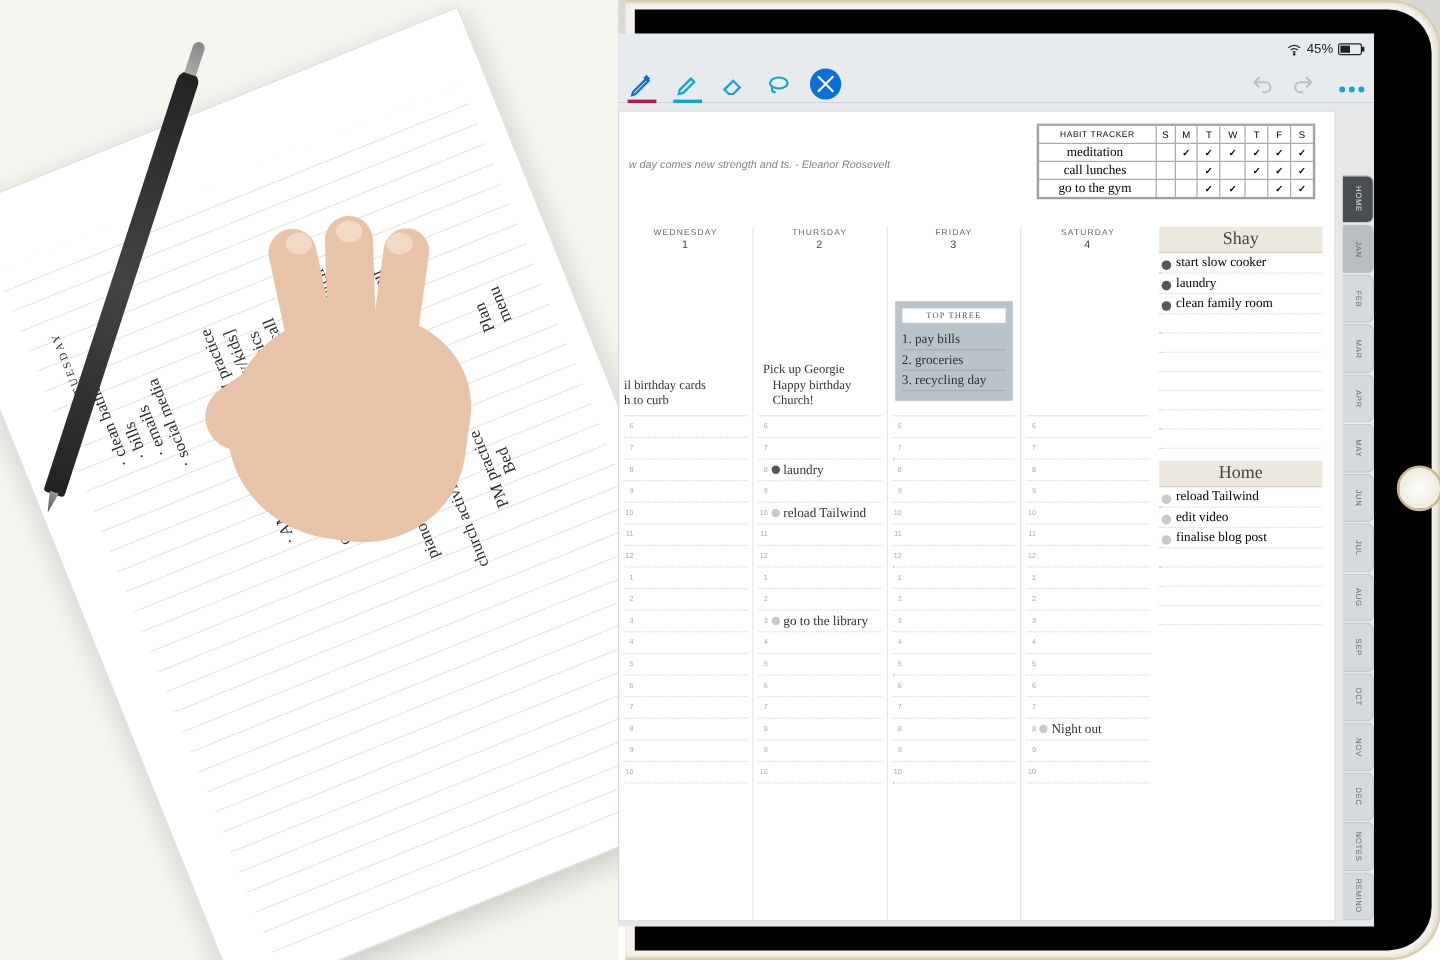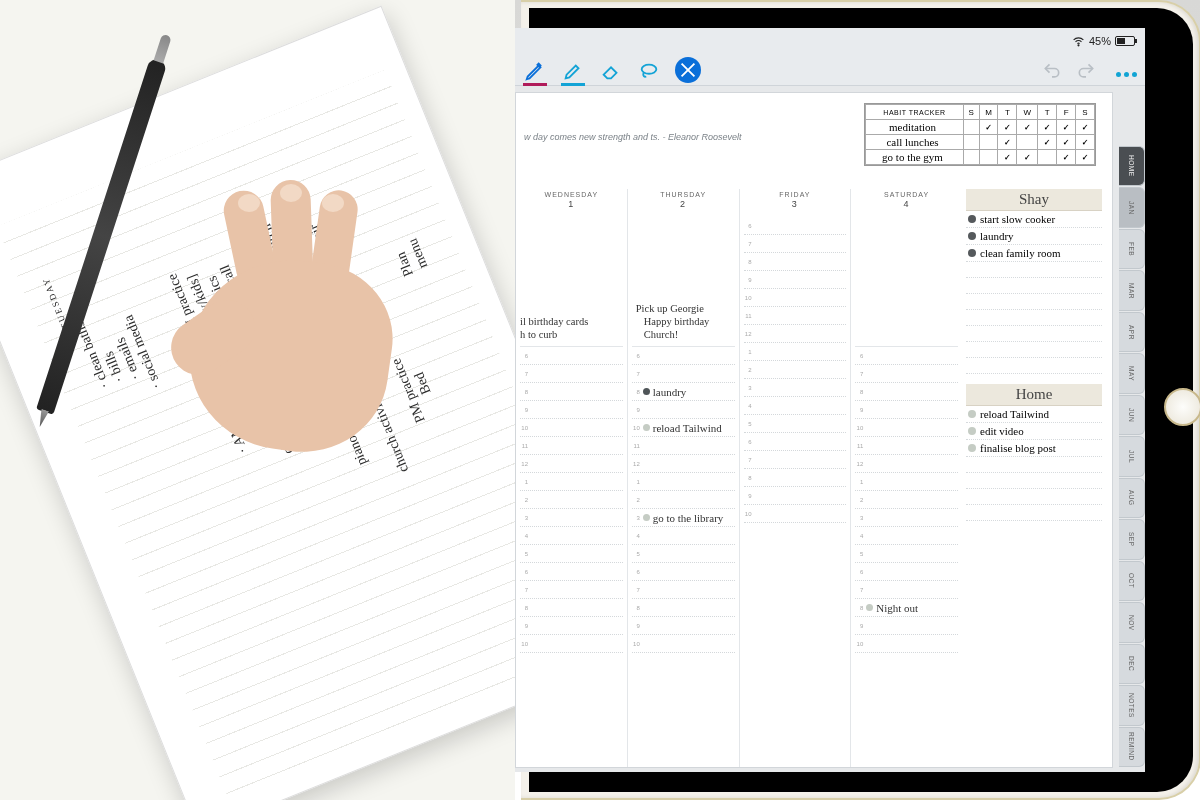--- a/index.html
+++ b/index.html
@@ -64,21 +64,21 @@
   .slot .dotg{width:7px;height:7px;border-radius:50%;background:#c5ccc4;flex:none;}
   .freearea{height:130px;border-bottom:1px solid #e3e6e9;font-family:'Brush Script MT',cursive;font-size:10.5px;color:#333;display:flex;flex-direction:column;justify-content:flex-end;padding-bottom:6px;gap:2px;}
   .freearea .ln{display:flex;align-items:center;gap:4px;}
   .top3{background:#b9c3c9;margin:6px 2px;padding:6px 6px 8px;font-size:9px;}
   .top3 .t3h{font-size:7px;text-align:center;letter-spacing:1px;color:#555;background:#fff;padding:2px 0;margin-bottom:6px;position:relative;}
   .top3 .row{font-family:'Brush Script MT',cursive;font-size:11px;border-bottom:1px solid #a3adb3;padding:2px 0;}
 
   .sidecol{position:absolute;right:10px;top:96px;width:136px;bottom:8px;}
   .sec{margin-bottom:10px;}
   .sechdr{background:#ece8dd;text-align:center;font-family:'Brush Script MT',cursive;font-size:15px;padding:2px 0;color:#444;border-bottom:1px solid #d8d2c4;}
-  .secitem{display:flex;align-items:center;gap:4px;padding:2px 2px;border-bottom:1px dotted #d6dadd;font-family:'Brush Script MT',cursive;font-size:11px;min-height:16px;}
+  .secitem{display:flex;align-items:flex-end;gap:4px;padding:2px 2px;border-bottom:1px dotted #d6dadd;font-family:'Brush Script MT',cursive;font-size:11px;min-height:16px;}
   .secitem .b{width:8px;height:8px;border-radius:50%;background:#55595c;flex:none;}
   .secitem .bg{width:8px;height:8px;border-radius:50%;background:#c5ccc4;flex:none;}
 
   .tabs{position:absolute;right:0;top:60px;bottom:4px;width:26px;z-index:10;display:flex;flex-direction:column;}
   .tab{flex:1;background:#d6dade;border:1px solid #c2c8cd;border-left:none;border-radius:0 6px 6px 0;display:flex;align-items:center;justify-content:center;font-size:6.5px;letter-spacing:.5px;color:#666;writing-mode:vertical-rl;text-orientation:mixed;margin-bottom:1px;}
   .tab.dark{background:#4a4e52;color:#eee;}
   .tab.lt{background:#b9bec3;}
 </style>
 </head>
 <body>
@@ -346,20 +346,28 @@
               </div>
               <div class="slot">
                 <span class="h">9</span>
               </div>
               <div class="slot">
                 <span class="h">10</span>
               </div>
             </div>
             <div class="daycol">
               <div class="dayhdr">FRIDAY<b>3</b></div>
+              <div class="freearea">
+                <div class="top3">
+                  <div class="t3h">TOP THREE</div>
+                  <div class="row">1. pay bills</div>
+                  <div class="row">2. groceries</div>
+                  <div class="row">3. recycling day</div>
+                </div>
+              </div>
               <div class="slot">
                 <span class="h">6</span>
               </div>
               <div class="slot">
                 <span class="h">7</span>
               </div>
               <div class="slot">
                 <span class="h">8</span>
               </div>
               <div class="slot">

